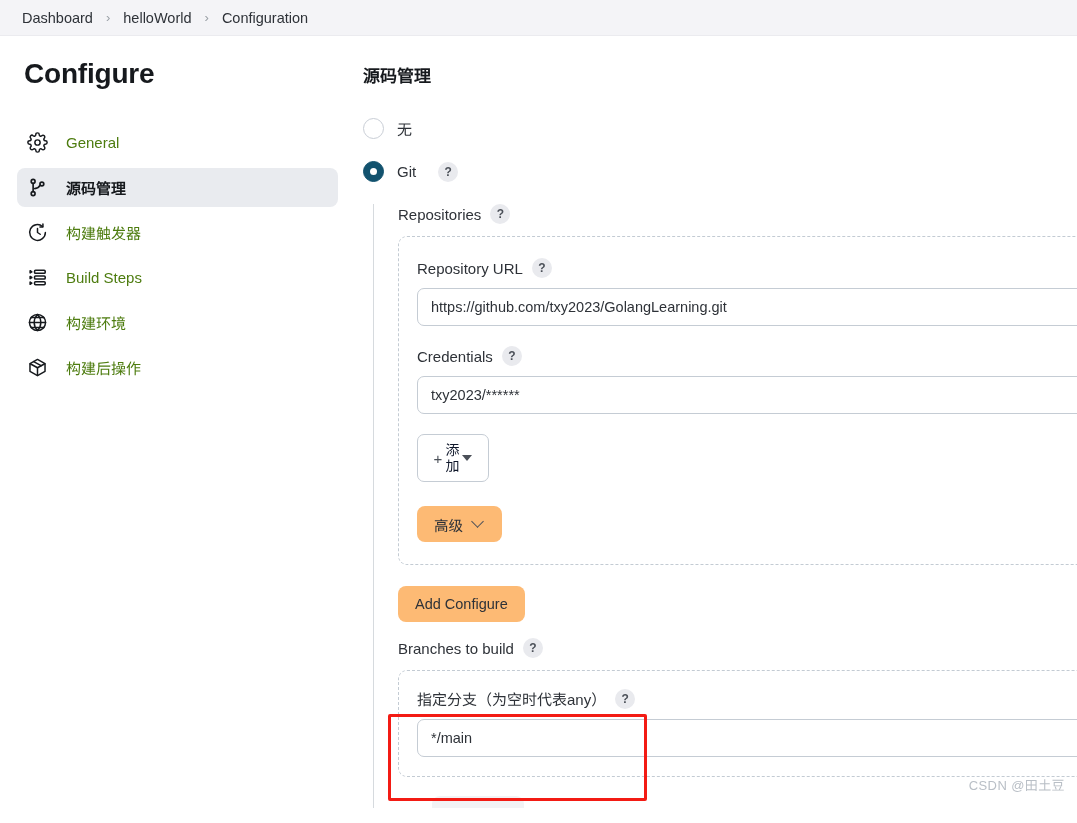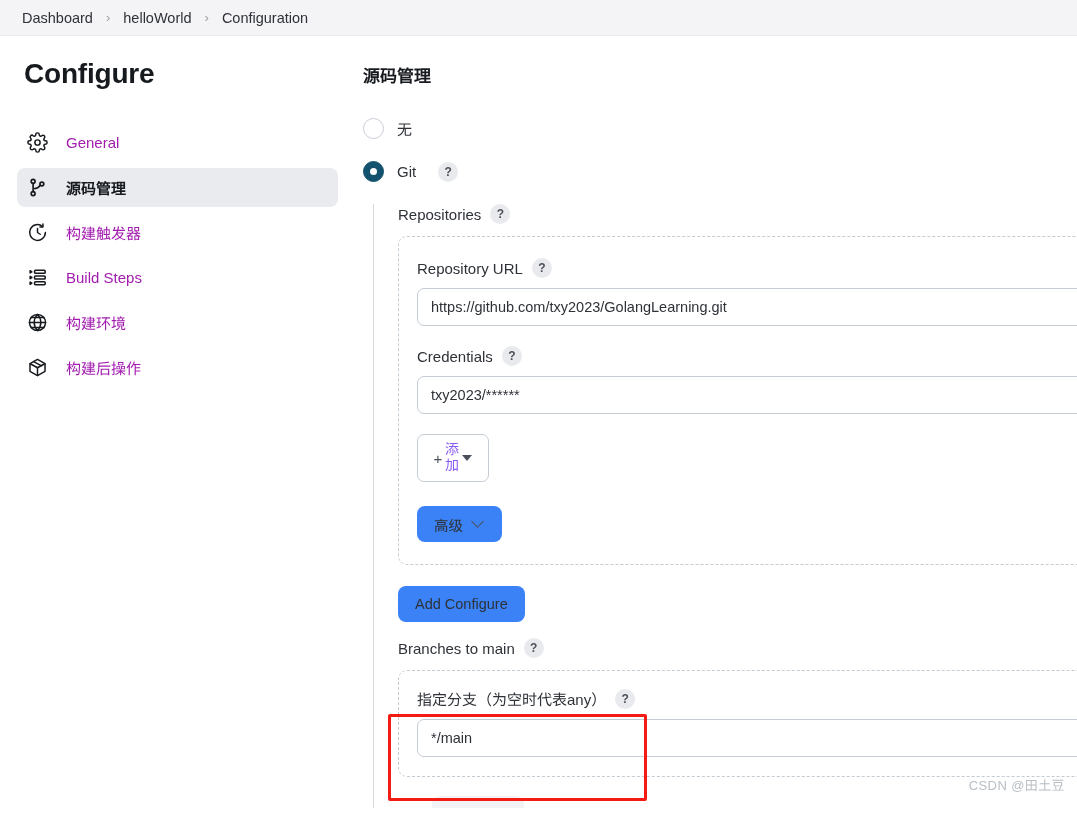--- a/index.html
+++ b/index.html
@@ -74,21 +74,21 @@
   }
   .nav-item.active { background: #e9ebef; }
   .nav-item.active .nav-label { font-weight: 700; color: #16191d; }
   .nav-icon {
     width: 22px; height: 22px;
     flex: 0 0 22px;
     display: flex; align-items: center; justify-content: center;
     color: #16191d;
   }
   .nav-icon svg { width: 21px; height: 21px; display: block; }
-  .nav-label { font-size: 15px; color: #a21caf; }
+  .nav-label { font-size: 15px; color: #4d7c0f; }
 
   
   .main {
     flex: 1 1 auto;
     padding: 26px 0 0 8px;
     position: relative;
     overflow: hidden;
   }
   .section-title {
     font-size: 17px;
@@ -206,45 +206,44 @@
     border: 1.4px solid #c5ccd4;
     border-radius: 7px;
     background: #ffffff;
     cursor: pointer;
     padding: 5px 6px;
     font-family: "Liberation Sans", "DejaVu Sans", sans-serif;
   }
   .add-plus { font-size: 15px; color: #4b5058; line-height: 1; }
   .add-text {
     font-size: 14px;
-    color: #8b5cf6;
+    color: #0f172a;
     line-height: 1.15;
     width: 15px;
     word-break: break-all;
-    text-align: center;
-    font-family: Liberation Serif, serif;
+    text-align: right;
   }
   .add-caret {
     width: 0; height: 0;
     border-left: 5px solid transparent;
     border-right: 5px solid transparent;
     border-top: 6px solid #4b5058;
     margin-left: 1px;
   }
 
   
   .pill-btn {
     display: inline-flex;
     align-items: center;
     gap: 9px;
     height: 36px;
     padding: 0 17px;
     border: none;
     border-radius: 8px;
-    background: #3b82f6;
+    background: #fdba74;
     font-family: "Liberation Sans", "DejaVu Sans", sans-serif;
     font-size: 14.5px;
     color: #2e3238;
     cursor: pointer;
   }
   .chev {
     width: 13px; height: 13px;
     display: inline-block;
     position: relative;
     top: -2px;
@@ -441,21 +440,21 @@
         </button>
       </div>
 
       <button class="pill-btn">
         <span>Add Configure</span>
       </button>
 
       <div class="spacer-16"></div>
 
       <div class="field-label">
-        <span>Branches to main</span>
+        <span>Branches to build</span>
         <span class="help">?</span>
       </div>
 
       
       <div class="dashed-panel branch">
         <div class="field-block">
           <div class="sub-label">
             <span>指定分支（为空时代表any）</span>
             <span class="help">?</span>
           </div>

